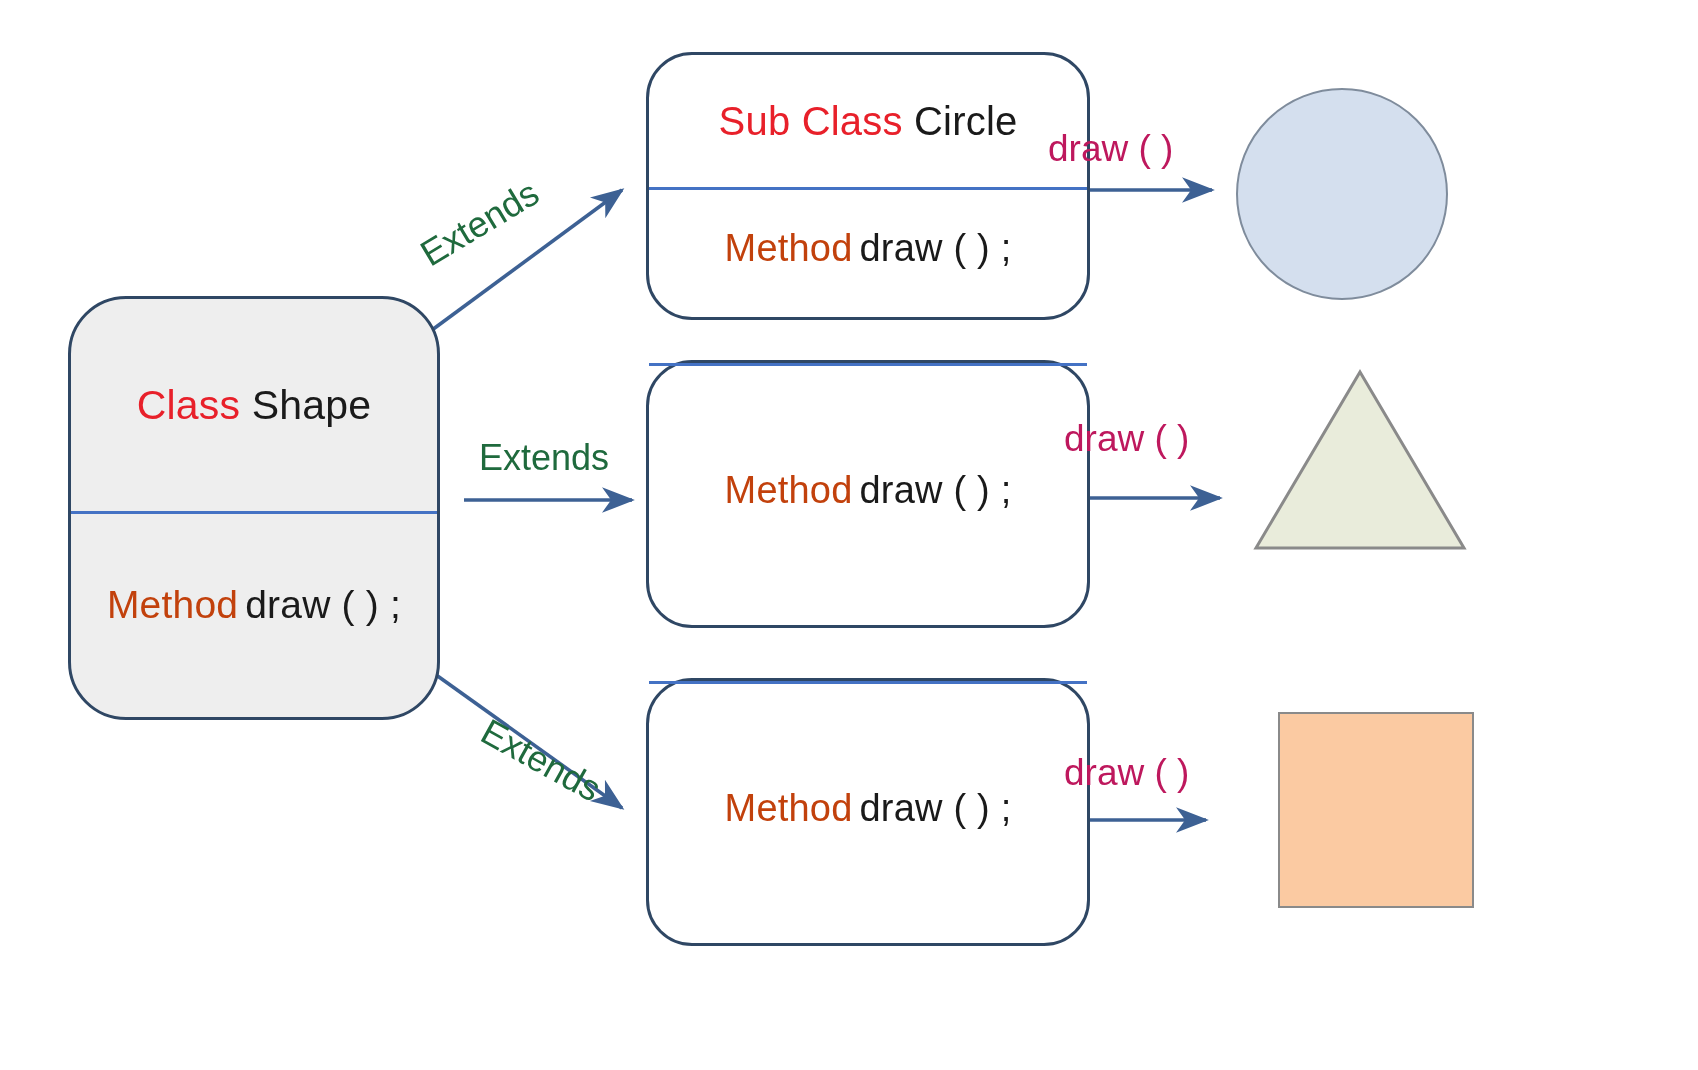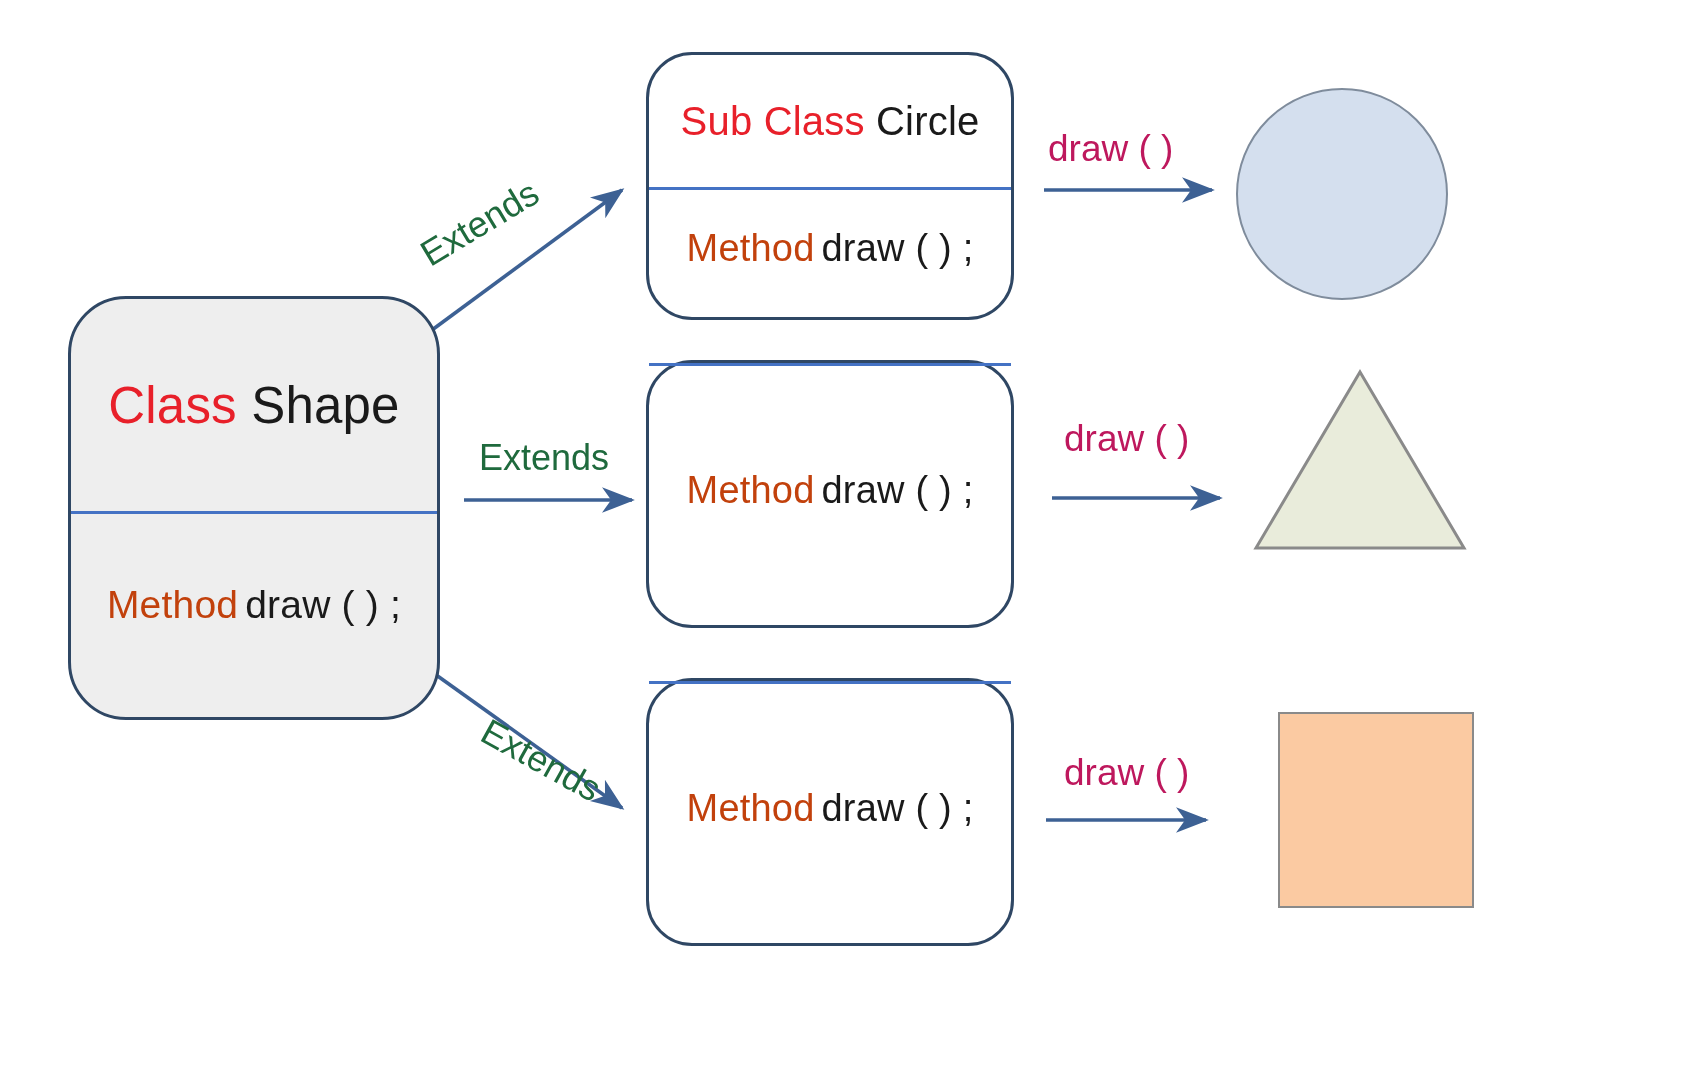--- a/index.html
+++ b/index.html
@@ -37,21 +37,21 @@
   .class-box.base {
     left: 68px;
     top: 296px;
     width: 372px;
     height: 424px;
     background: #eeeeee;
     border-radius: 58px;
   }
   .class-box.sub {
     left: 646px;
-    width: 368px;
+    width: 444px;
     background: #ffffff;
     border-radius: 46px;
   }
   .class-box.sub-1 { top: 52px;  height: 268px; }
   .class-box.sub-2 { top: 360px; height: 268px; }
   .class-box.sub-3 { top: 678px; height: 268px; }
 
   .box-title {
     flex: 0 0 auto;
     display: flex;
@@ -78,21 +78,21 @@
   }
 
   .kw-red    { color: #e8202a; }
   .kw-blue   { color: #c2410c; }
   .txt-black { color: #1a1a1a; }
 
   .title-text {
     font-size: 40px;
     letter-spacing: 0.2px;
   }
-  .class-box.base .title-text { font-size: 51px; }
+  .class-box.base .title-text { font-size: 41px; }
 
   .method-text {
     font-size: 38px;
     letter-spacing: 0.2px;
   }
   .class-box.base .method-text { font-size: 39px; padding-bottom: 22px; }
   .class-box.sub  .method-text { padding-bottom: 10px; }
   .method-text .gap { display: inline-block; width: 7px; }
 
   

